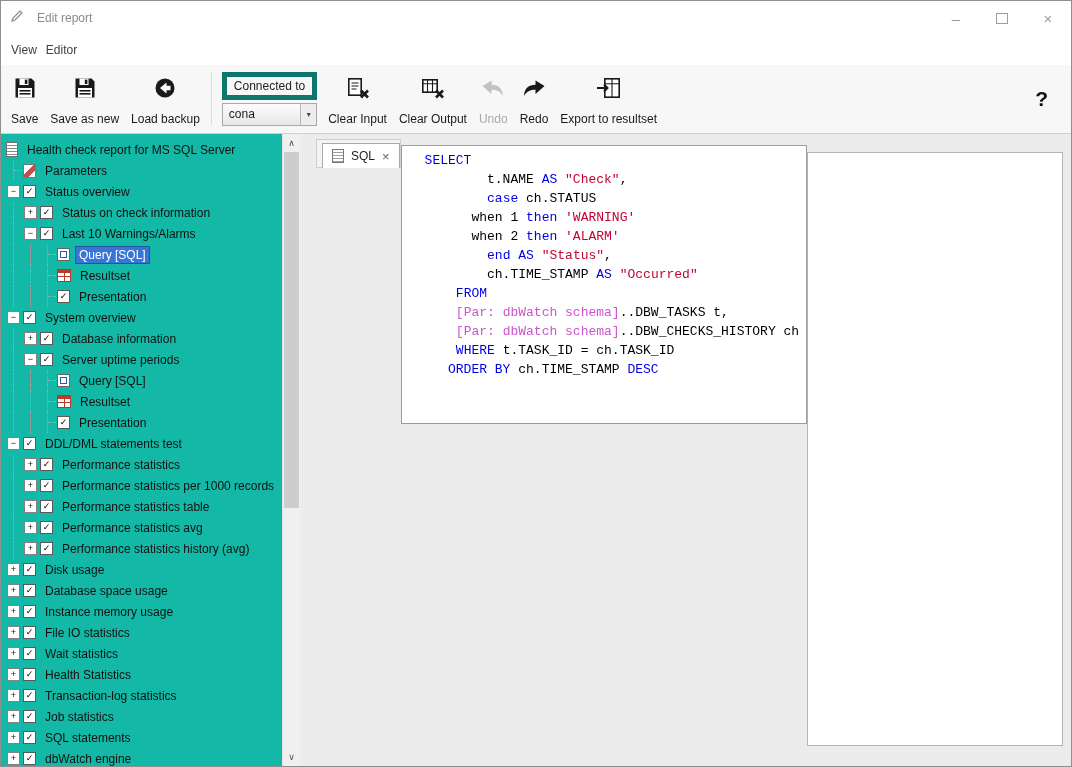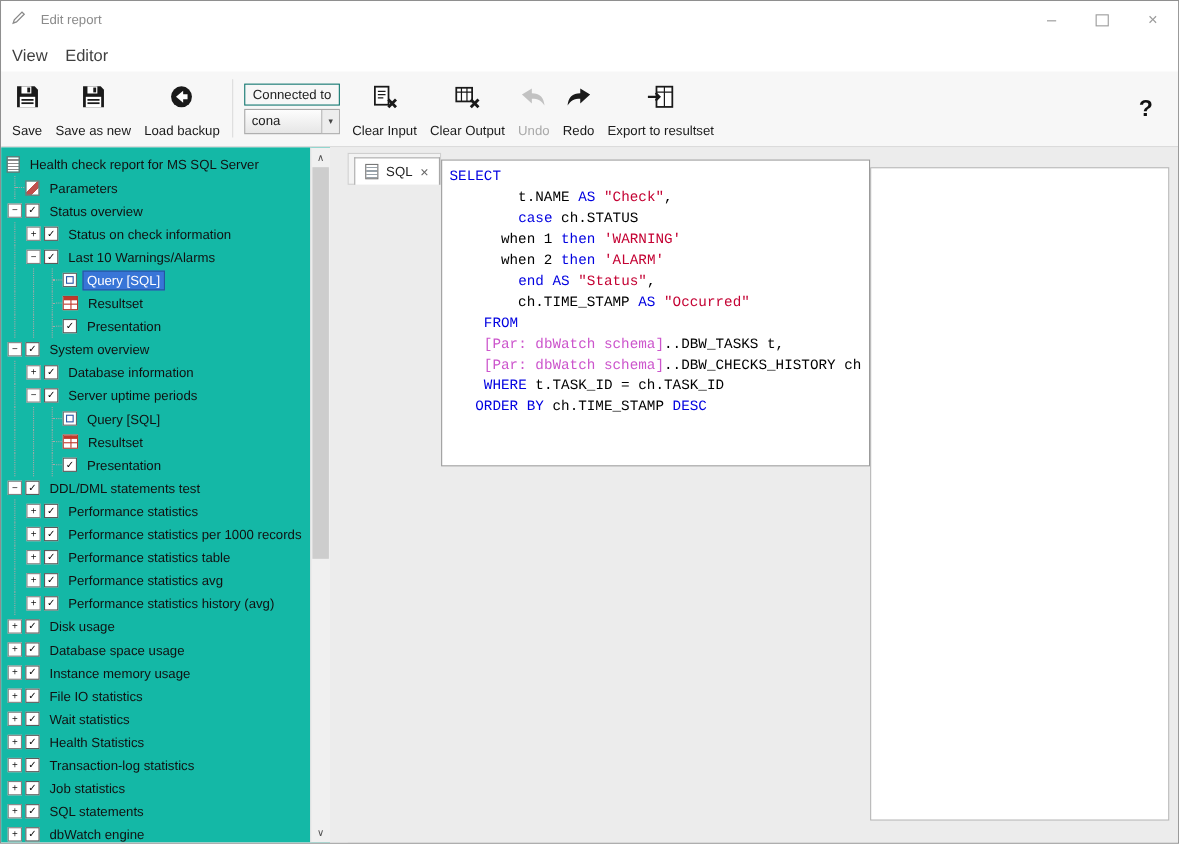--- a/index.html
+++ b/index.html
@@ -11,31 +11,31 @@
   .window{display:flex;flex-direction:column;height:100%;}
 
   
   .titlebar{height:34px;flex:none;display:flex;align-items:center;padding-left:9px;gap:13px;background:#fff;}
   .title-text{font-size:12px;color:#8b8b8b;}
   .win-controls{margin-left:auto;display:flex;height:100%;}
   .winbtn{width:46px;display:flex;align-items:center;justify-content:center;color:#9b9b9b;font-size:15px;cursor:default;}
   .maxbox{width:10px;height:9px;border:1px solid #9b9b9b;display:inline-block;}
 
   
-  .menubar{height:30px;flex:none;display:flex;align-items:center;padding-left:10px;gap:16px;font-size:15px;color:#3f3f3f;background:#fff;}
+  .menubar{height:30px;flex:none;display:flex;align-items:center;padding-left:10px;gap:9px;font-size:12px;color:#3f3f3f;background:#fff;}
   .menu-item{cursor:default;}
 
   
   .toolbar{height:63px;flex:none;display:flex;align-items:stretch;padding:2px 8px 3px 4px;border-bottom:1px solid #cfcfcf;background:#f7f7f7;}
   .tbtn{display:flex;flex-direction:column;align-items:center;justify-content:flex-end;gap:12px;padding:3px 6px 4px 6px;font-size:12px;color:#1a1a1a;}
   .tbtn .tico{height:27px;display:flex;align-items:flex-end;justify-content:center;}
   .tbtn.disabled{color:#a9a9a9;}
   .tsep{width:1px;margin:5px 5px;background:#dcdcdc;}
   .cgroup{display:flex;flex-direction:column;justify-content:center;margin:0 5px;}
-  .clabel{font-size:12px;color:#222;border:1px solid #0f766e;padding:2px 7px;text-align:center;background:#f7f7f7;}
+  .clabel{font-size:12px;color:#222;border:5px solid #0f766e;padding:2px 7px;text-align:center;background:#f7f7f7;}
   .combo{margin-top:3px;height:21px;border:1px solid #a8a8a8;background:linear-gradient(#fdfdfd,#e6e6e6);display:flex;align-items:center;font-size:12px;}
   .combo-val{flex:1;padding-left:6px;}
   .combo-btn{width:15px;align-self:stretch;display:flex;align-items:center;justify-content:center;border-left:1px solid #b8b8b8;font-size:8px;color:#444;background:#ededed;}
   .help{margin-left:auto;align-self:center;font-size:21px;font-weight:bold;color:#111;padding:0 15px;}
 
   
   .content{flex:1;display:flex;background:#ececec;min-height:0;}
 
   
   .tree-panel{width:299px;flex:none;background:#14b8a6;position:relative;overflow:hidden;}
@@ -69,21 +69,21 @@
   
   .splitter{width:16px;flex:none;background:#ececec;}
 
   
   .main-panel{flex:1;display:flex;flex-direction:row;padding:5px 8px 0 0;min-width:0;}
   .tabstrip{height:27px;flex:none;border:1px solid #cfcfcf;background:#f3f3f3;display:flex;align-items:flex-end;padding-left:5px;}
   .tab{height:24px;background:#fff;border:1px solid #a8a8a8;border-bottom:none;display:inline-flex;align-items:center;gap:7px;padding:0 9px;position:relative;top:1px;font-size:12px;color:#222;}
   .tab-ico{width:10px;height:12px;border:1px solid #777;background:repeating-linear-gradient(#fff 0 2px,#98a2aa 2px 3px);display:inline-block;}
   .tab-close{color:#666;font-size:13px;cursor:default;}
   .sql-editor{margin-top:6px;height:277px;flex:none;background:#fff;border:1px solid #9b9b9b;overflow:hidden;}
-  .sql-code{padding:5px 7px;font-family:"Liberation Mono","DejaVu Sans Mono",monospace;font-size:13px;line-height:19px;white-space:pre;}
+  .sql-code{padding:5px 7px;font-family:"Liberation Mono","DejaVu Sans Mono",monospace;font-size:13px;line-height:19px;white-space:pre;margin-left:16px;}
   .sline{white-space:pre;}
   .tk-k{color:#0000e0;}
   .tk-s{color:#c40233;}
   .tk-m{color:#cc55cc;}
   .tk-p{color:#000;}
   .output-panel{margin:13px 0 20px 0;flex:1;background:#fff;border:1px solid #b5b5b5;}
 </style>
 </head>
 <body>
 

